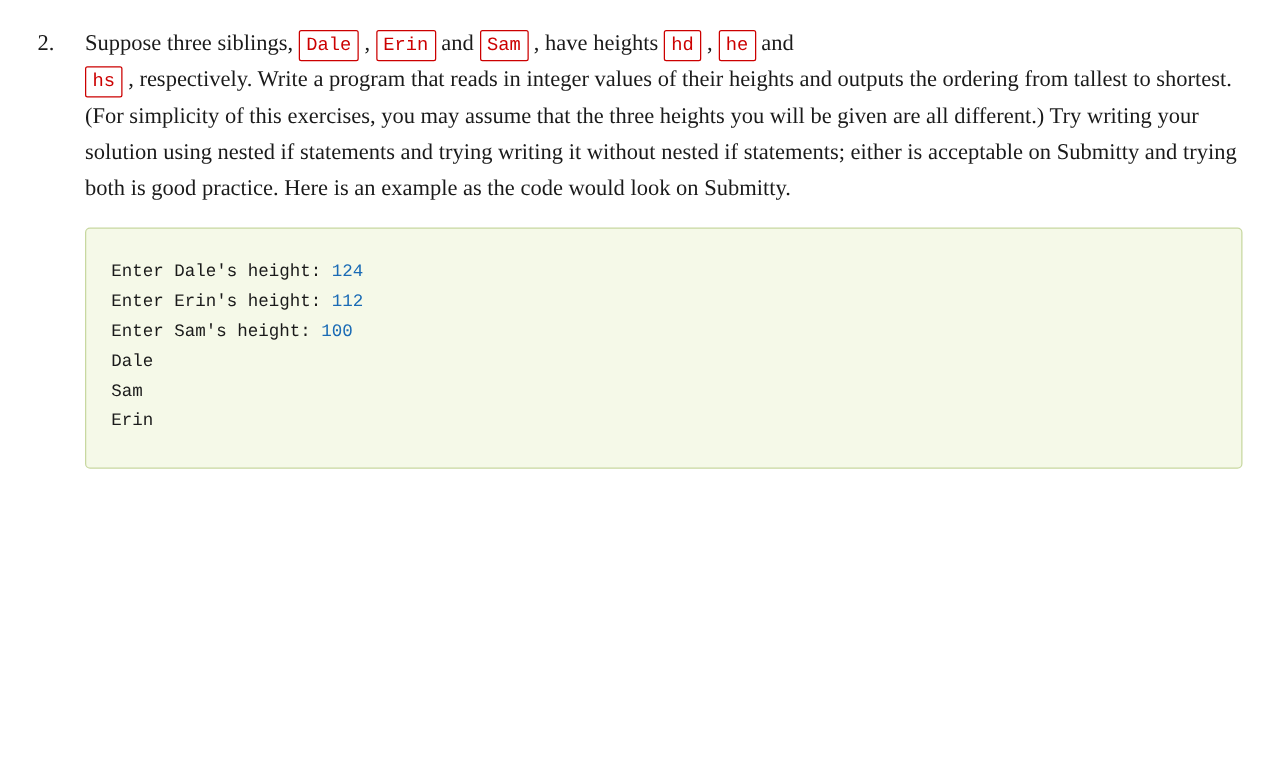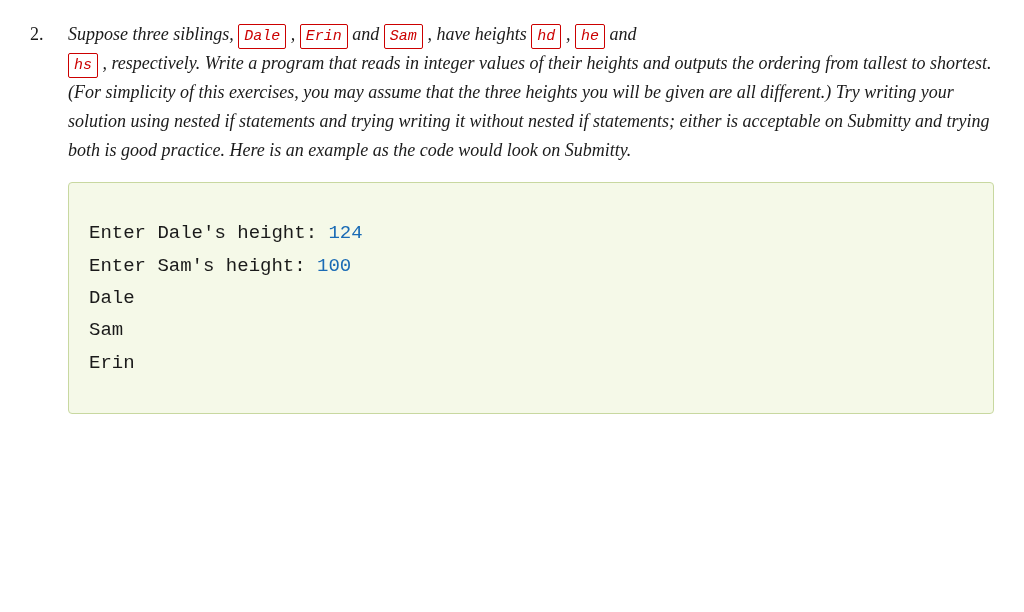--- a/index.html
+++ b/index.html
@@ -30,41 +30,40 @@
       padding-top: 0;
       flex-shrink: 0;
     }
 
     .problem-content {
       flex: 1;
     }
 
     .problem-text {
       margin-bottom: 18px;
-      font-style: italic;
     }
 
     .inline-code {
       font-family: 'Courier New', Courier, monospace;
       font-size: 15px;
       color: #cc0000;
       border: 1px solid #cc0000;
       padding: 1px 5px;
       border-radius: 2px;
       display: inline-block;
       line-height: 1.4;
     }
 
     .code-block {
       background-color: #f5f9e8;
       border: 1px solid #c8d8a0;
       border-radius: 4px;
-      padding: 34px 20px;
+      padding: 24px 20px;
       font-family: 'Courier New', Courier, monospace;
-      font-size: 19px;
+      font-size: 14px;
       line-height: 1.7;
       color: #1a1a1a;
       margin-top: 10px;
     }
 
     .code-line {
       display: block;
     }
 
     .code-blue {
@@ -92,20 +91,23 @@
       <br>
       <span class="inline-code">hs</span>
       <span> , respectively. Write a program that reads in integer values of their heights and outputs the ordering from tallest to shortest. (For simplicity of this exercises, you may assume that the three heights you will be given are all different.) Try writing your solution using nested if statements and trying writing it without nested if statements; either is acceptable on Submitty and trying both is good practice. Here is an example as the code would look on Submitty.</span>
     </div>
 
     <div class="code-block">
       <span class="code-line">
         <span>Enter Dale's height: </span><span class="code-blue">124</span>
       </span>
       <span class="code-line">
+        <span>Enter Erin's height: </span><span class="code-blue">112</span>
+      </span>
+      <span class="code-line">
         <span>Enter Sam's height: </span><span class="code-blue">100</span>
       </span>
       <span class="code-line">
         <span>Dale</span>
       </span>
       <span class="code-line">
         <span>Sam</span>
       </span>
       <span class="code-line">
         <span>Erin</span>

